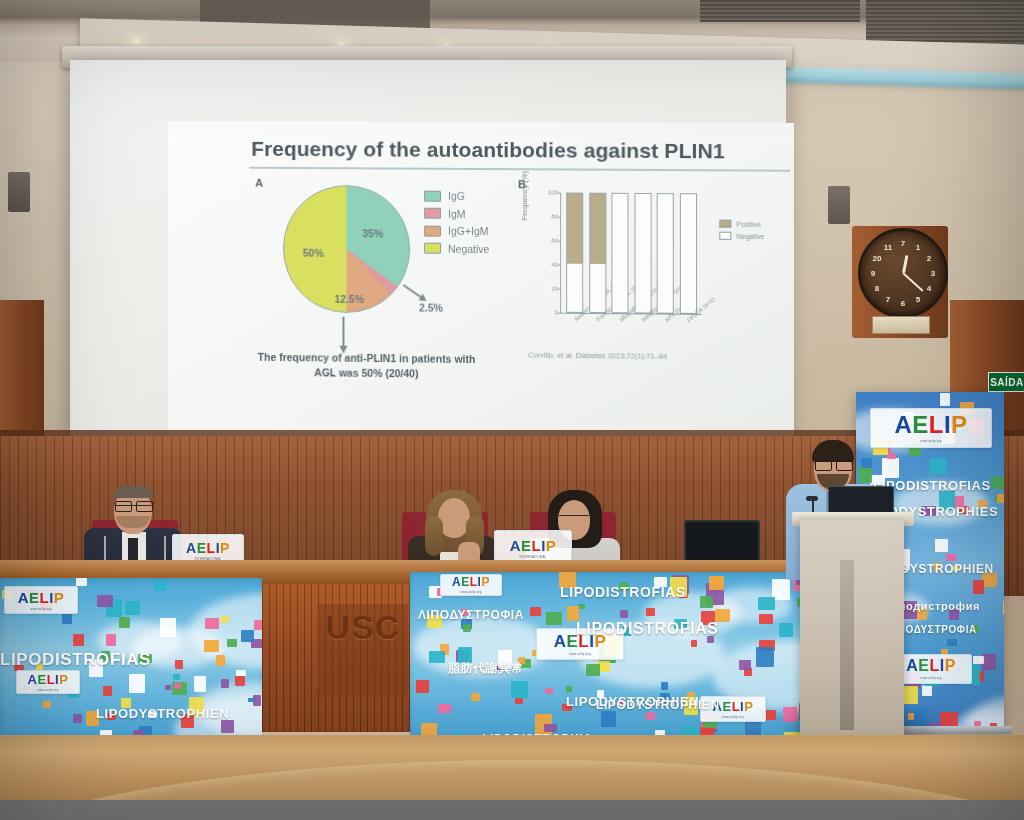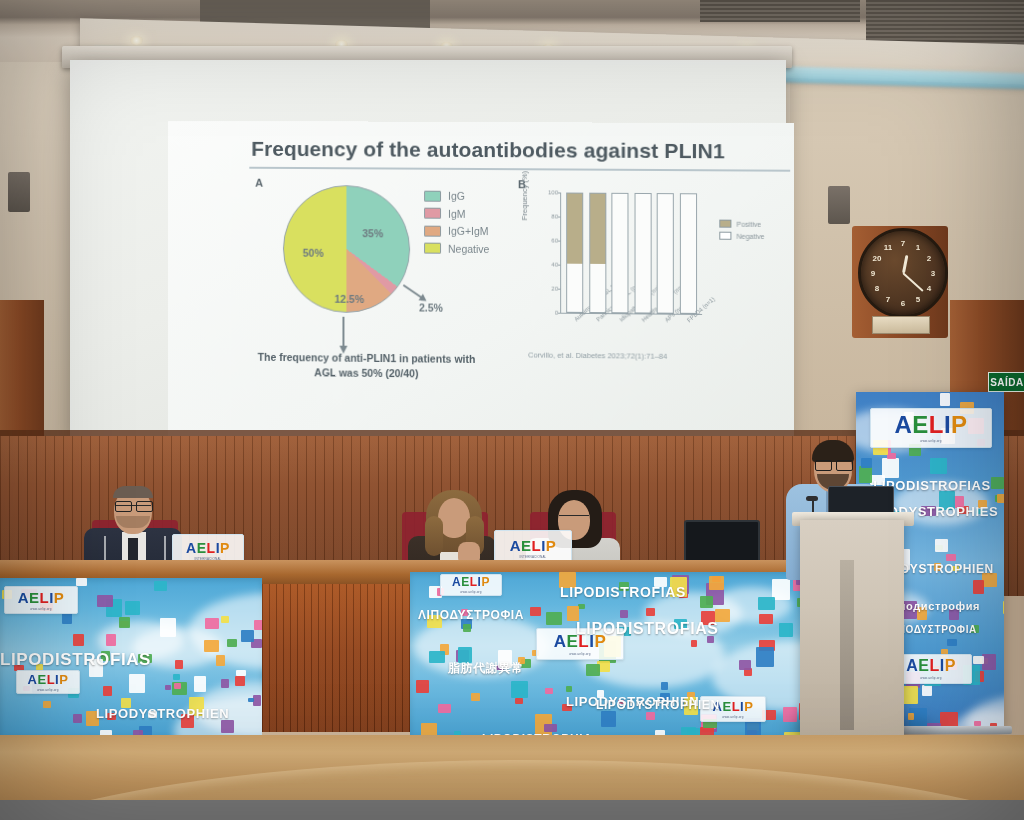--- a/index.html
+++ b/index.html
@@ -516,20 +516,28 @@
         <div class="aelip-sub">www.aelip.org</div>
       </div>
       <div class="aelip-badge" style="left: 16px; top: 92px; width: 62px; height: 22px;">
         <div class="aelip-word" style="font-size: 13px;"><span style="color:#1b4aa0">A</span><span style="color:#2a8f3c">E</span><span style="color:#e02020">L</span><span style="color:#1b4aa0">I</span><span style="color:#e08a10">P</span></div>
         <div class="aelip-sub">www.aelip.org</div>
       </div>
       <div class="bn-text" style="left: 0px; top: 72px; font-size: 17px;">LIPODISTROFIAS</div>
       <div class="bn-text" style="left: 96px; top: 128px; font-size: 13px;">LIPODYSTROPHIEN</div>
     </div>
   <div class="usc-panel"></div>
+  <div class="usc-plate">
+    <span class="usc-big">USC</span>
+    <span class="usc-small">
+      <span>UNIVERSIDADE</span><br>
+      <span>DE SANTIAGO</span><br>
+      <span>DE COMPOSTELA</span>
+    </span>
+  </div>
   <div class="banner" id="banner-right" style="left:410px;top:572px;width:398px;height:164px;">
       <div class="cloud" style="width: 97.6376px; height: 43.9369px; left: 233.964px; top: 19.6343px;"></div>
       <div class="cloud" style="width: 156.17px; height: 70.2764px; left: 301.715px; top: 68.6846px;"></div>
       <div class="cloud" style="width: 135.003px; height: 60.7514px; left: 3.71144px; top: 44.4663px;"></div>
       <div class="cloud" style="width: 79.9705px; height: 35.9867px; left: 301.787px; top: 15.3129px;"></div>
       <div class="cloud" style="width: 146.906px; height: 66.1075px; left: 167.774px; top: 49.5576px;"></div>
       <div class="sq" style="width: 17.0882px; height: 15.8282px; left: 149.332px; top: 0.0175754px; background: rgb(243, 168, 60);"></div>
       <div class="sq" style="width: 13.286px; height: 12.0171px; left: 45.541px; top: 78.0139px; background: rgb(142, 87, 165);"></div>
       <div class="sq" style="width: 13.2214px; height: 11.6114px; left: 19.0367px; top: 14.2396px; background: rgb(255, 255, 255);"></div>
       <div class="sq" style="width: 6.70931px; height: 8.6574px; left: 26.8251px; top: 15.7195px; background: rgb(240, 107, 160);"></div>

